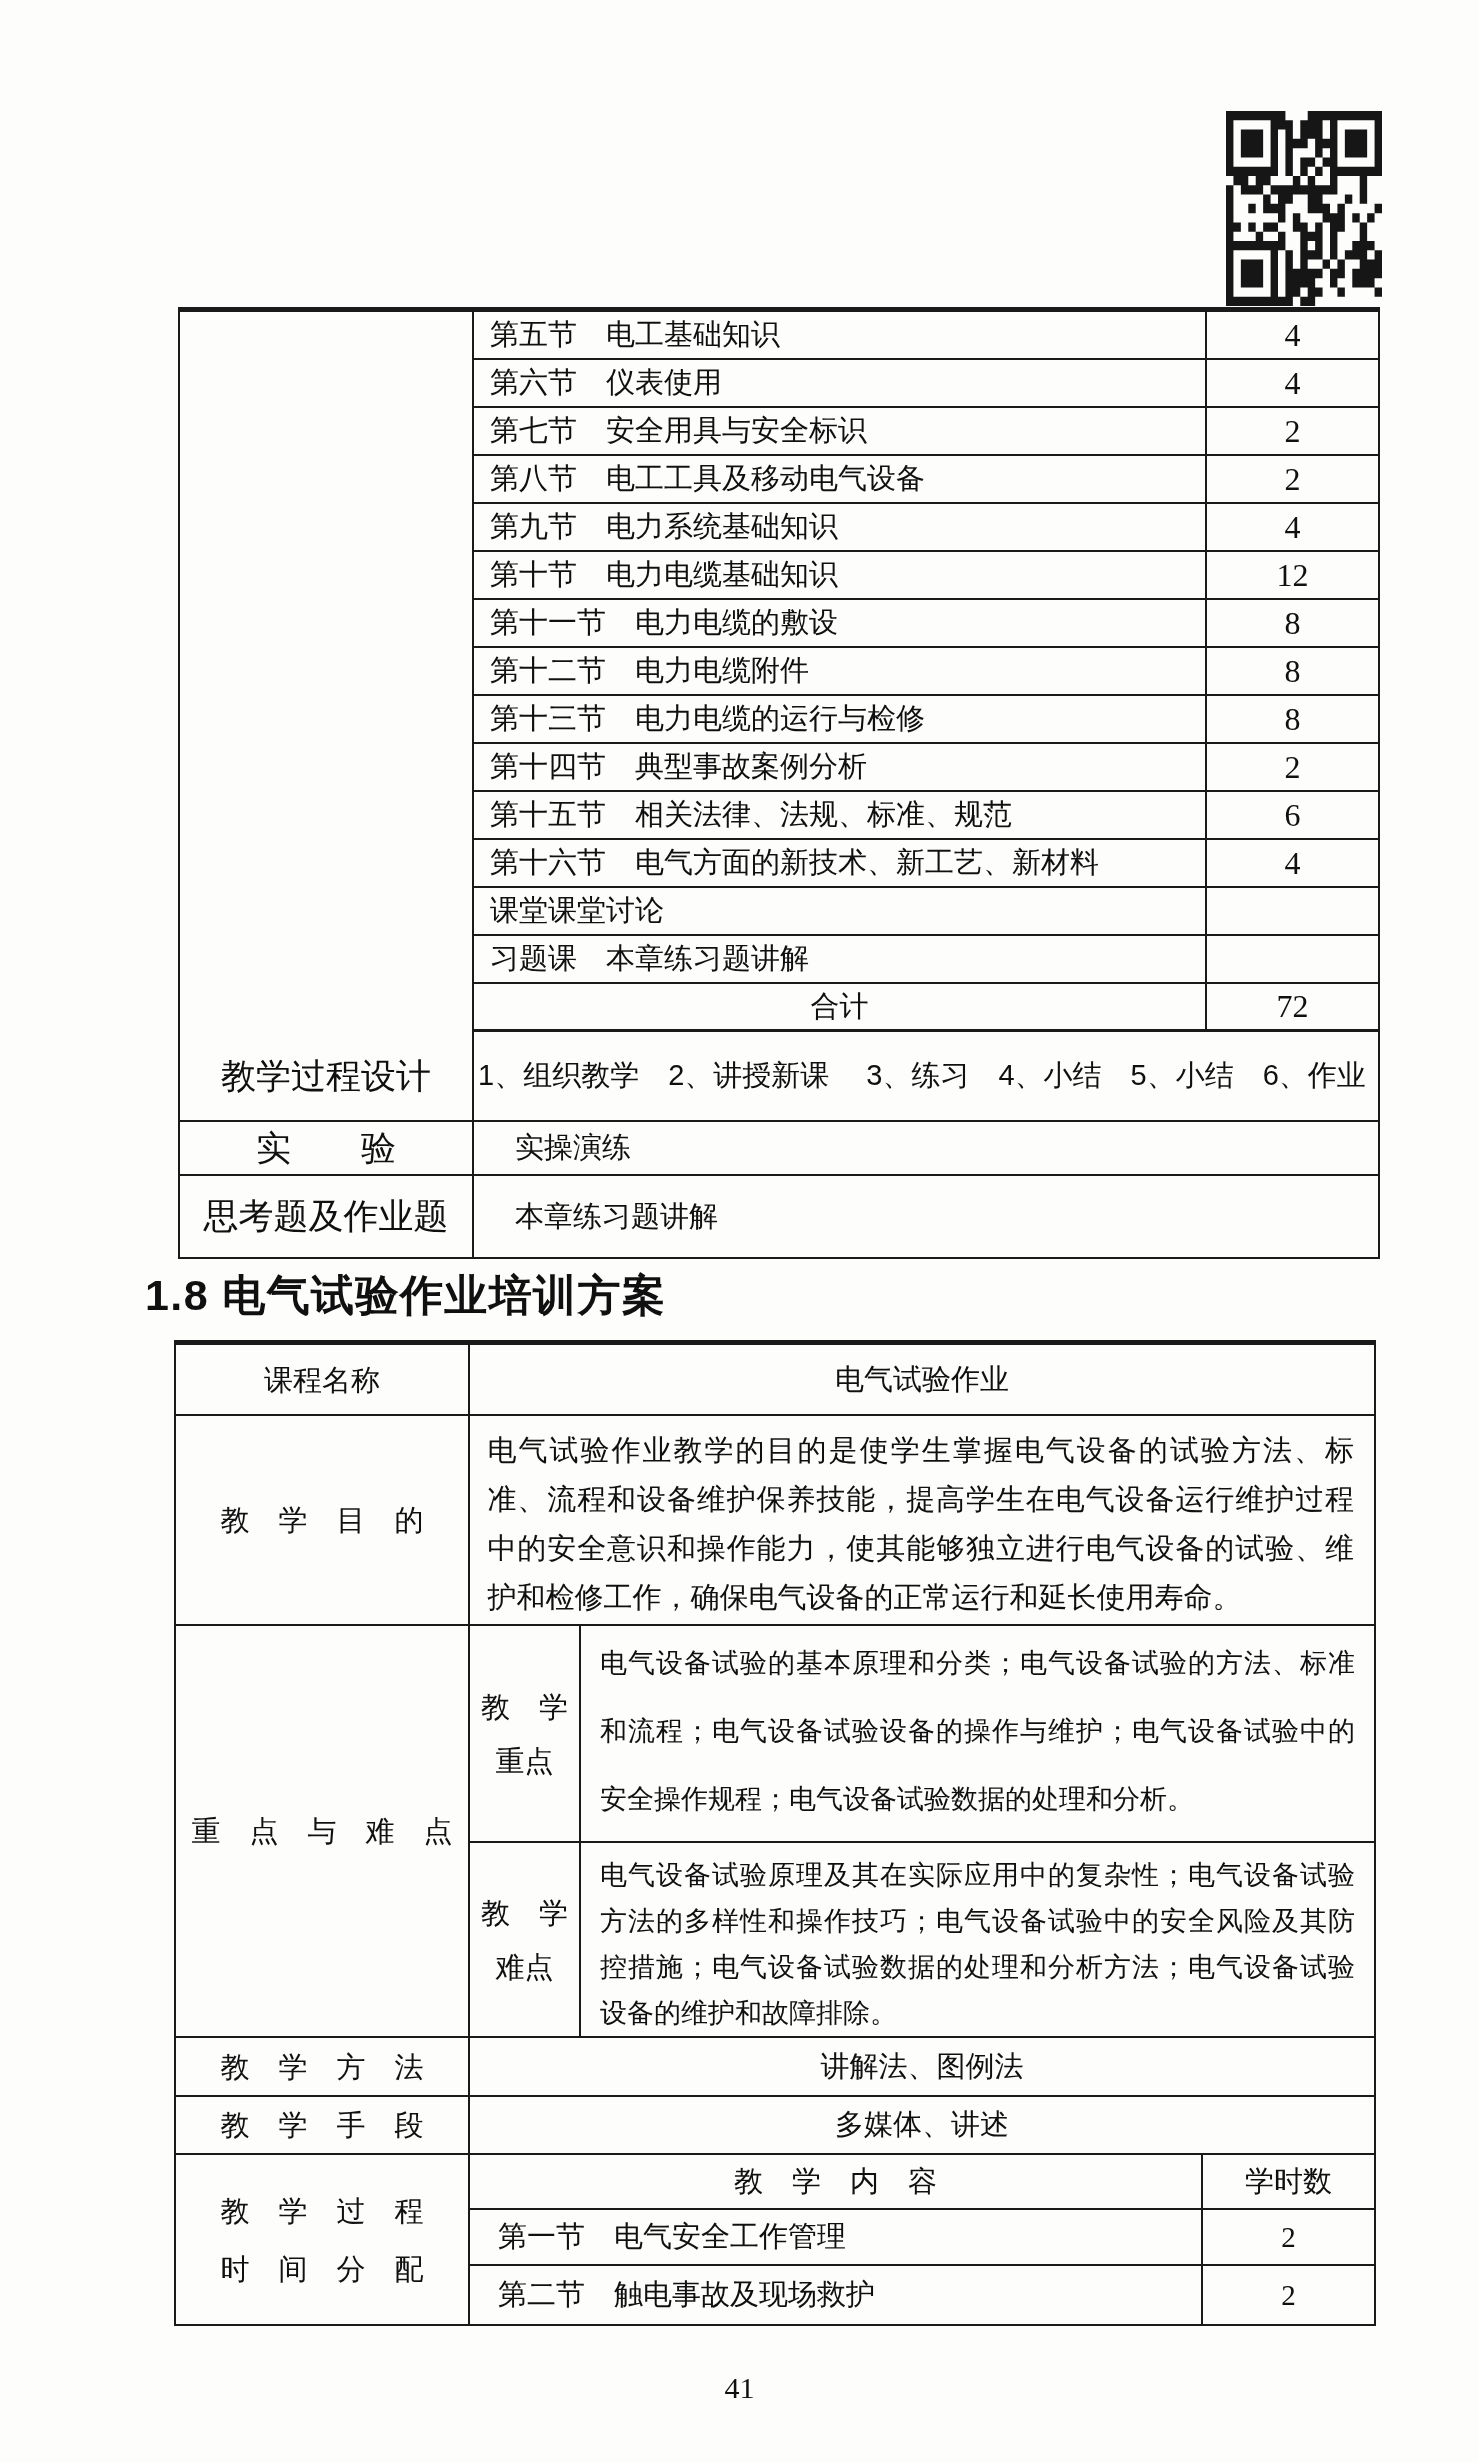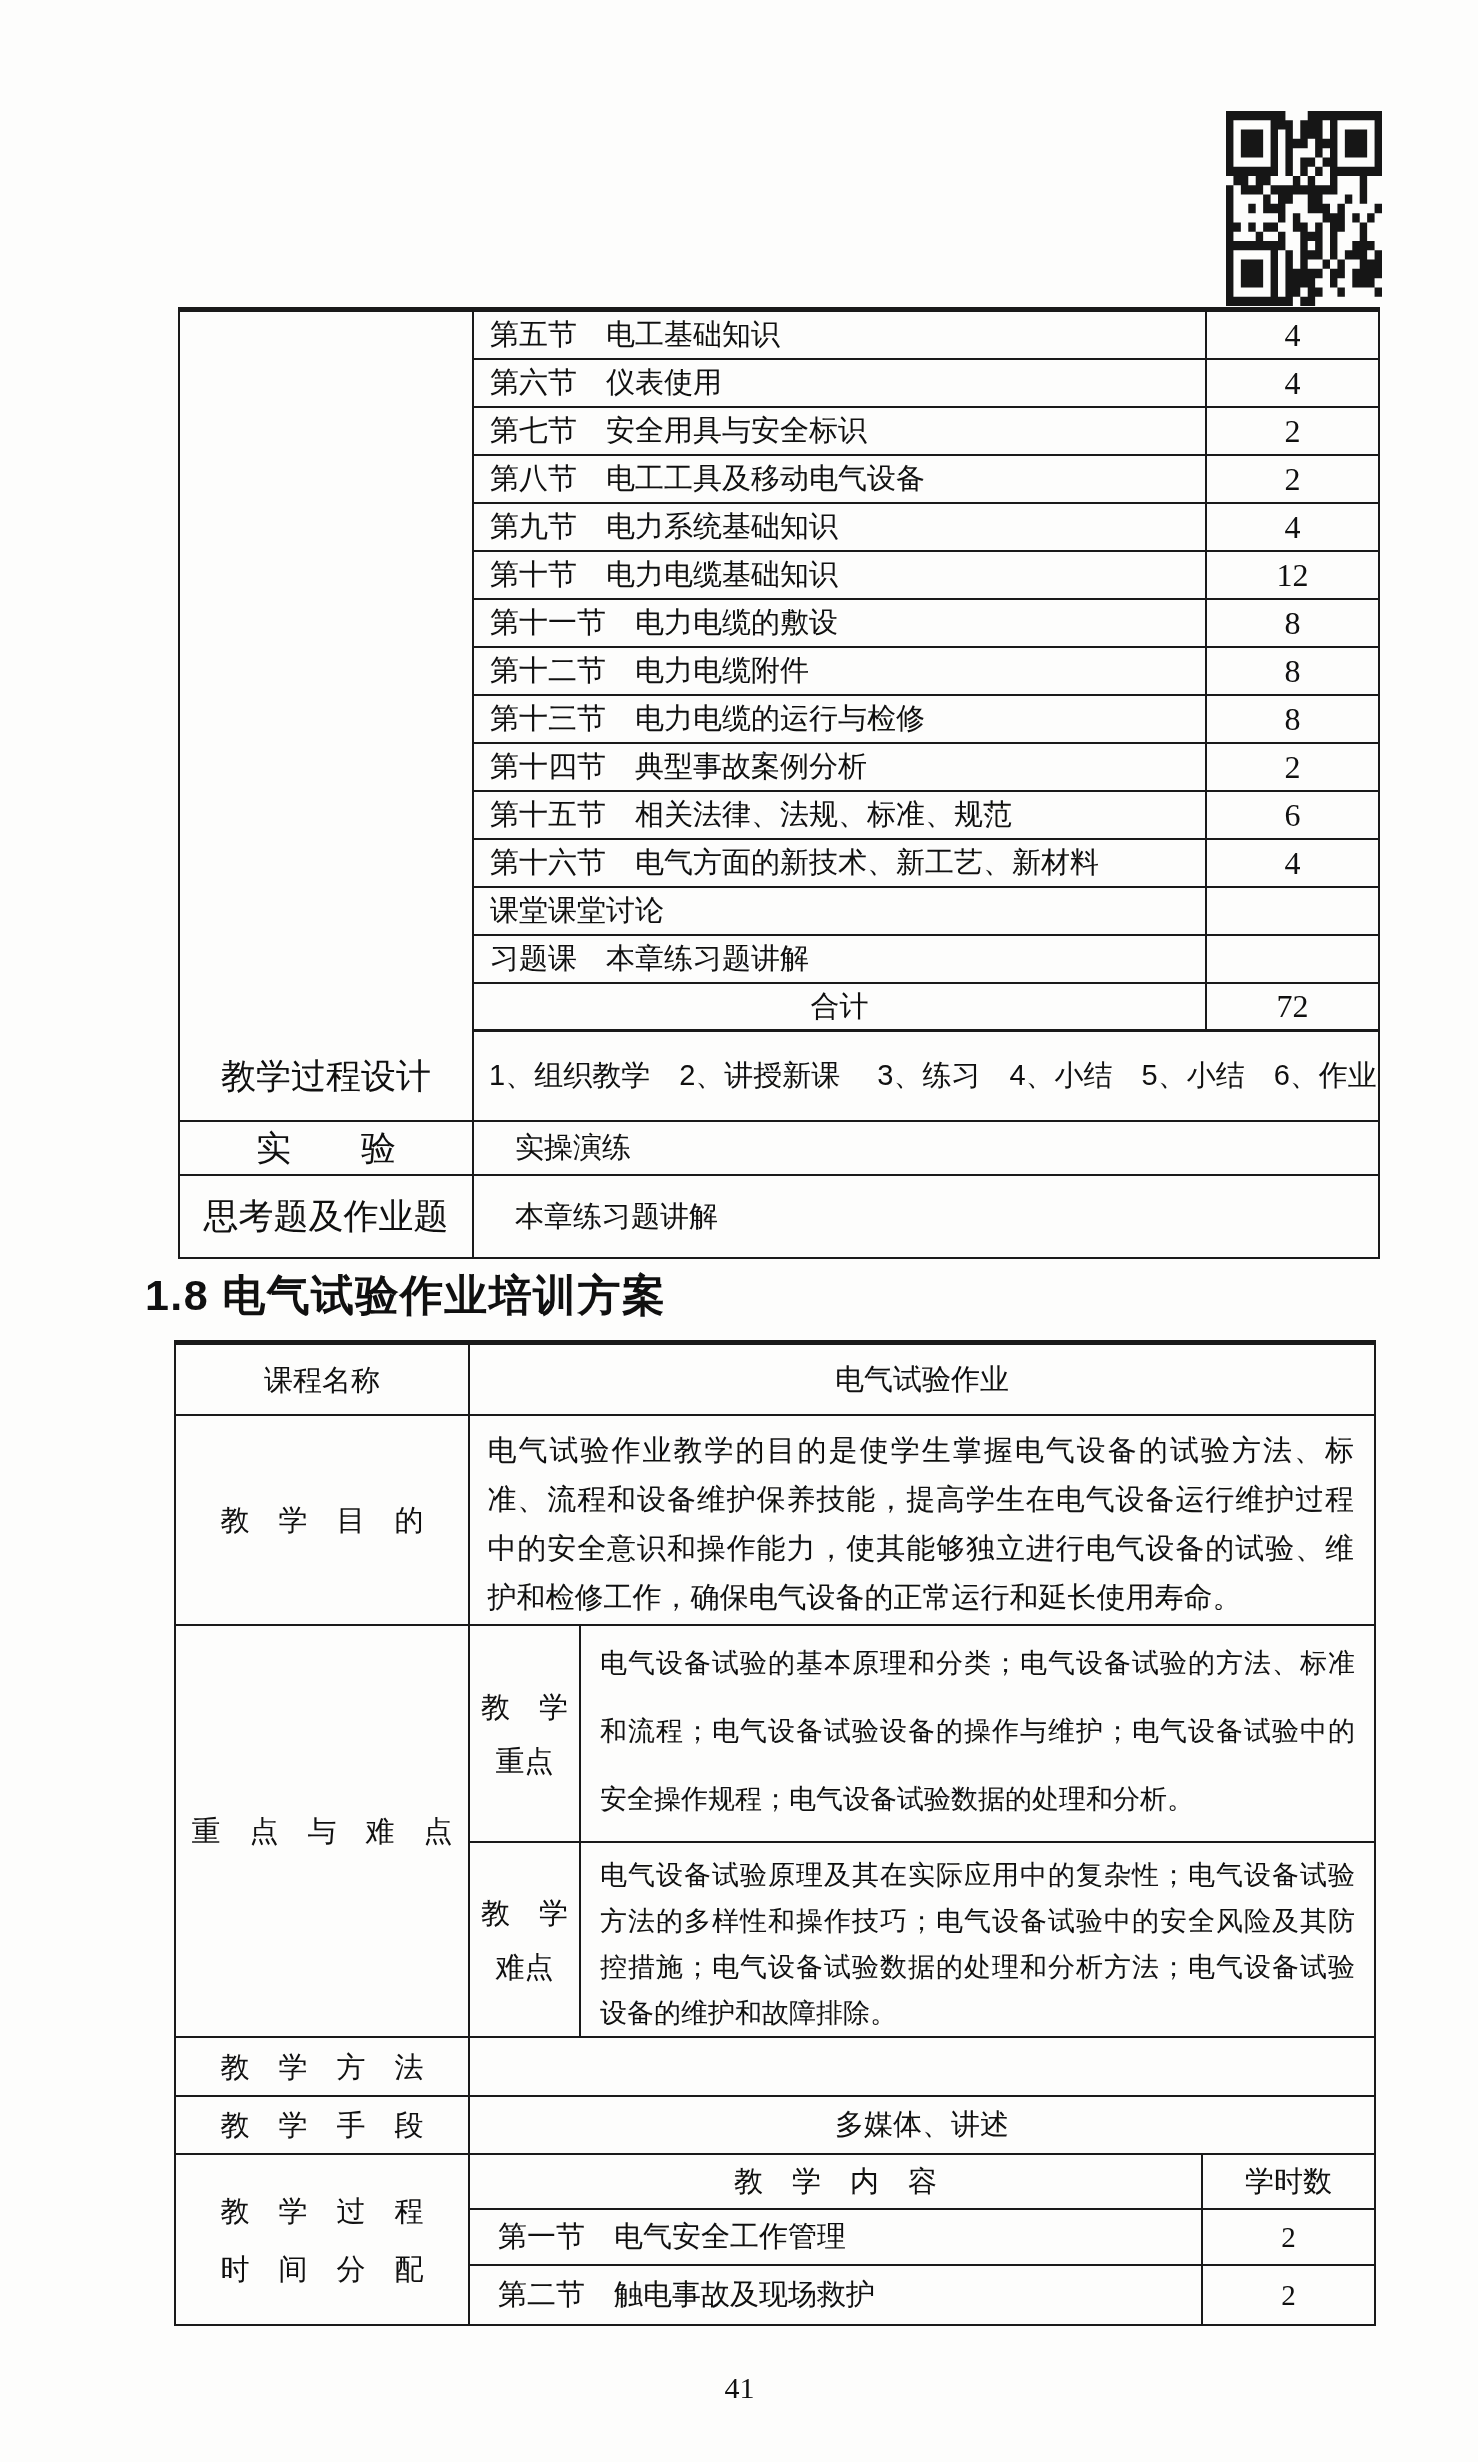--- a/index.html
+++ b/index.html
@@ -19,21 +19,21 @@
   .t1-row{display:flex;height:48px;box-sizing:border-box;border-bottom:2.9px solid #1a1a1a;}
   .t1-row:last-child{border-bottom-width:3.6px;}
   .cell-content{flex:1;display:flex;align-items:center;padding-left:16px;box-sizing:border-box;
                 border-right:2.2px solid #1a1a1a;font-size:29px;white-space:nowrap;overflow:hidden;}
   .t1-row.total .cell-content{justify-content:center;padding-left:0;}
   .cell-hours{width:171px;flex:none;display:flex;align-items:center;justify-content:center;font-size:32px;}
   .t1-wrow{display:flex;box-sizing:border-box;border-bottom:2.9px solid #1a1a1a;}
   .t1-wrow:last-child{border-bottom:none;}
   .wlabel{width:292px;flex:none;border-right:2.2px solid #1a1a1a;display:flex;align-items:center;
           justify-content:center;font-size:35px;text-align:center;}
-  .wvalue{flex:1;display:flex;align-items:center;padding-left:15px;font-size:29px;box-sizing:border-box;}
+  .wvalue{flex:1;display:flex;align-items:center;padding-left:4px;font-size:29px;box-sizing:border-box;}
   .h-design{height:90px;}
   .h-exp{height:54px;}
   .h-hw{height:81px;}
   .h-exp .wvalue,.h-hw .wvalue{padding-left:41px;}
 
   
   .heading{position:absolute;left:145px;top:1267px;font-size:43px;font-weight:bold;letter-spacing:1.4px;}
 
   
   .table2{position:absolute;left:174px;top:1340px;width:1202px;box-sizing:border-box;
@@ -187,20 +187,21 @@
         <div class="kd-sub kd-diff">
           <div class="kd-sublabel">教　学
 难点</div>
           <div class="kd-text">电气设备试验原理及其在实际应用中的复杂性；电气设备试验方法的多样性和操作技巧；电气设备试验中的安全风险及其防控措施；电气设备试验数据的处理和分析方法；电气设备试验设备的维护和故障排除。</div>
         </div>
       </div>
     </div>
 
     <div class="t2-row r-method">
       <div class="t2-label">教　学　方　法</div>
+      <div class="t2-center">讲解法、图例法</div>
     </div>
 
     <div class="t2-row r-means">
       <div class="t2-label">教　学　手　段</div>
       <div class="t2-center">多媒体、讲述</div>
     </div>
 
     <div class="t2-row r-schedule">
       <div class="t2-label">教　学　过　程
 时　间　分　配</div>

